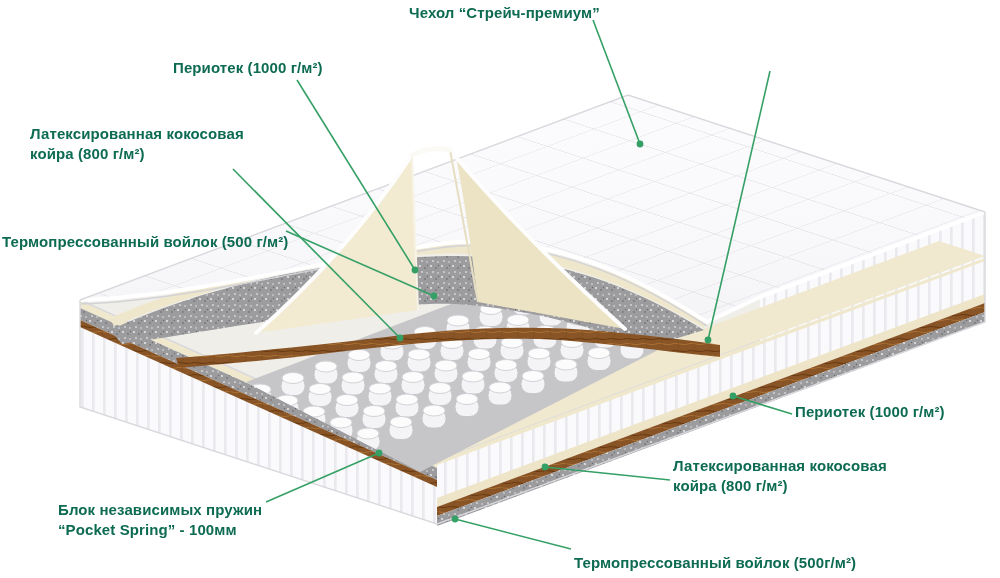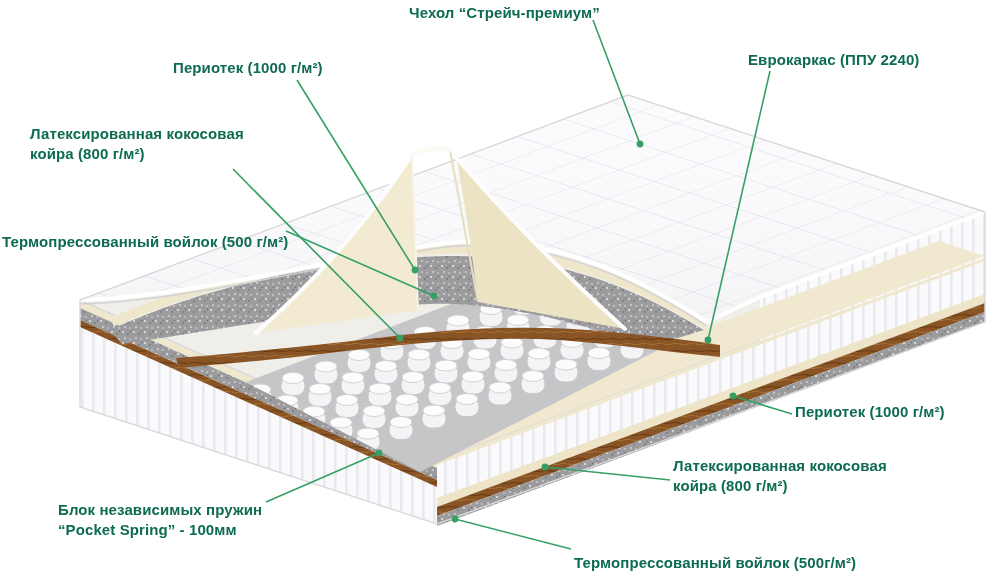--- a/index.html
+++ b/index.html
@@ -170,21 +170,20 @@
       <circle class="dot" cx="379" cy="453" r="3.4"></circle>
       <line class="leader" x1="571" y1="549" x2="455" y2="519"></line>
       <circle class="dot" cx="455" cy="519" r="3.4"></circle>
     </g>
   </svg>
 
   <div class="label nowrap" style="left:403px;top:3px;margin-left:6px;">Чехол “Стрейч-премиум”</div>
 
   <div class="label nowrap" style="left:173px;top:58px;">Периотек (1000 г/м²)</div>
 
-  <div class="label nowrap" style="left:748px;top:50px;">Еврокаркас (ППУ 2240)</div>
 
   <div class="label" style="left:30px;top:124px;width:232px;">Латексированная кокосовая койра (800 г/м²)</div>
 
   <div class="label nowrap" style="left:2px;top:232px;">Термопрессованный войлок (500 г/м²)</div>
 
   <div class="label nowrap" style="left:795px;top:402px;">Периотек (1000 г/м²)</div>
 
   <div class="label" style="left:673px;top:456px;width:232px;">Латексированная кокосовая койра (800 г/м²)</div>
 
   <div class="label" style="left:58px;top:484px;width:215px;margin-top:16px;">Блок независимых пружин “Pocket Spring” - 100мм</div>

